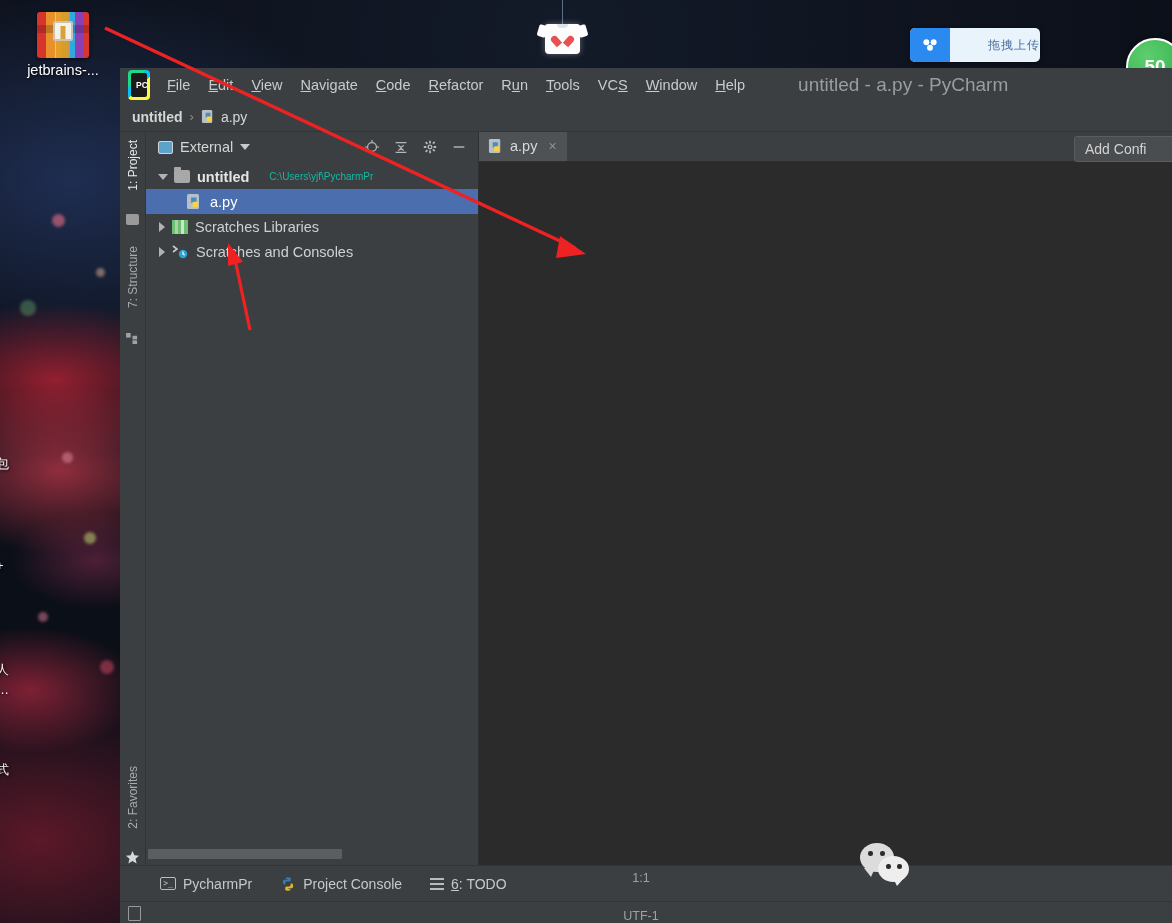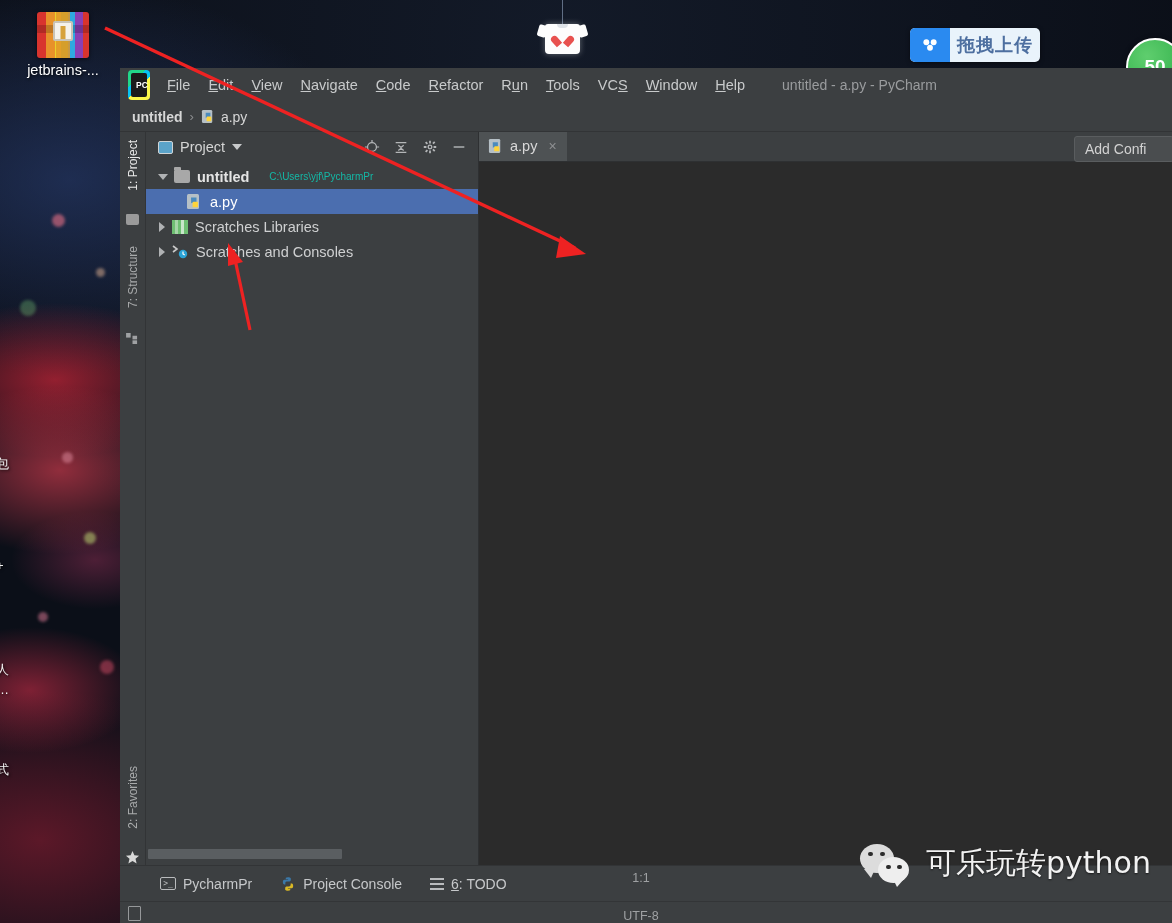--- a/index.html
+++ b/index.html
@@ -132,24 +132,23 @@
     box-shadow: 0 1px 4px rgba(0,0,0,.5);
     z-index: 7;
   }
   #upload-pill .cloud-btn {
     width: 40px; height: 100%;
     background: #2a8af0;
     display: flex; align-items: center; justify-content: center;
   }
   #upload-pill .cloud-btn svg { width: 22px; height: 22px; }
   #upload-pill .pill-text {
-    flex: 1; text-align: center;
-    font-size: 18px; color: #4d6fa0; letter-spacing: 1px;
+    flex: 1; text-align: right;
+    font-size: 12px; color: #4d6fa0; letter-spacing: 1px;
     font-family: "DejaVu Sans", sans-serif;
-    font-weight: bold;
   }
 
   
   #subsidy {
     position: absolute; right: 5px; top: 47px; z-index: 7;
     width: 34px; height: 53px;
     background: linear-gradient(180deg,#f23030,#e01c1c);
     border-radius: 3px;
     display: flex; flex-direction: column; align-items: center; justify-content: center;
     box-shadow: 0 1px 4px rgba(0,0,0,.5);
@@ -208,23 +207,23 @@
   #pc-logo span { position: relative; z-index: 2; color:#fff; font-size:8.5px; }
   .menu-item {
     padding: 3px 9px;
     color: #c8cacb;
     font-size: 14.5px;
     white-space: nowrap;
     cursor: default;
   }
   .menu-item u { text-decoration: underline; }
   #win-title {
-    margin-left: 28px;
+    margin-left: 44px;
     color: #9a9c9e;
-    font-size: 14px;
+    font-size: 19px;
     white-space: nowrap;
   }
 
   
   #navbar {
     height: 30px;
     background: #3c3f41;
     display: flex; align-items: center;
     padding-left: 12px;
     border-bottom: 1px solid #323436;
@@ -583,21 +582,21 @@
         <svg viewBox="0 0 16 16" style="width:15px;height:15px">
           <path d="M8 1l2 4.6 5 .5-3.8 3.3 1.2 4.9L8 11.7 3.6 14.3l1.2-4.9L1 6.1l5-.5z" fill="#d8d8d8"></path>
         </svg>
       </div>
     </div>
 
     <div id="project-panel">
       <div id="panel-toolbar">
         <div class="pt-title">
           <span class="proj-sq"></span>
-          <span>Project</span>
+          <span>External</span>
           <span class="caret-dn"></span>
         </div>
         <div style="flex:1"></div>
         <div class="tb-btn">
           <svg viewBox="0 0 18 18" fill="none" stroke="#b4b6b8" stroke-width="1.4">
             <circle cx="9" cy="9" r="5"></circle>
               <path d="M9 1v3M9 14v3M1 9h3M14 9h3"></path>
           </svg>
         </div>
         <div class="tb-btn">
@@ -701,21 +700,21 @@
           <i></i>
           <i></i>
         </span>
       <span><u>6</u><span>: TODO</span></span>
     </div>
   </div>
 
   <div id="statusbar">
     <span id="sb-left-icon"></span>
     <span>1:1</span>
-    <span>UTF-8</span>
+    <span>UTF-1</span>
   </div>
 </div>
 
 <svg id="annot-layer" width="1172" height="923">
   <defs>
     <marker id="ahead" markerWidth="6" markerHeight="6" refX="3" refY="3" orient="auto">
       <path d="M0,0 L6,3 L0,6 z" fill="#ee2222"></path>
     </marker>
   </defs>
 
@@ -731,14 +730,13 @@
 
 <div id="watermark">
   <div class="wechat">
     <div class="bub1"></div>
     <div class="eye" style="left:8px;  top:8px;"></div>
     <div class="eye" style="left:20px; top:8px;"></div>
     <div class="bub2"></div>
     <div class="eye" style="left:26px; top:21px;"></div>
     <div class="eye" style="left:37px; top:21px;"></div>
   </div>
-  <div class="wm-text">可乐玩转python</div>
 </div>
 
 </body></html>

